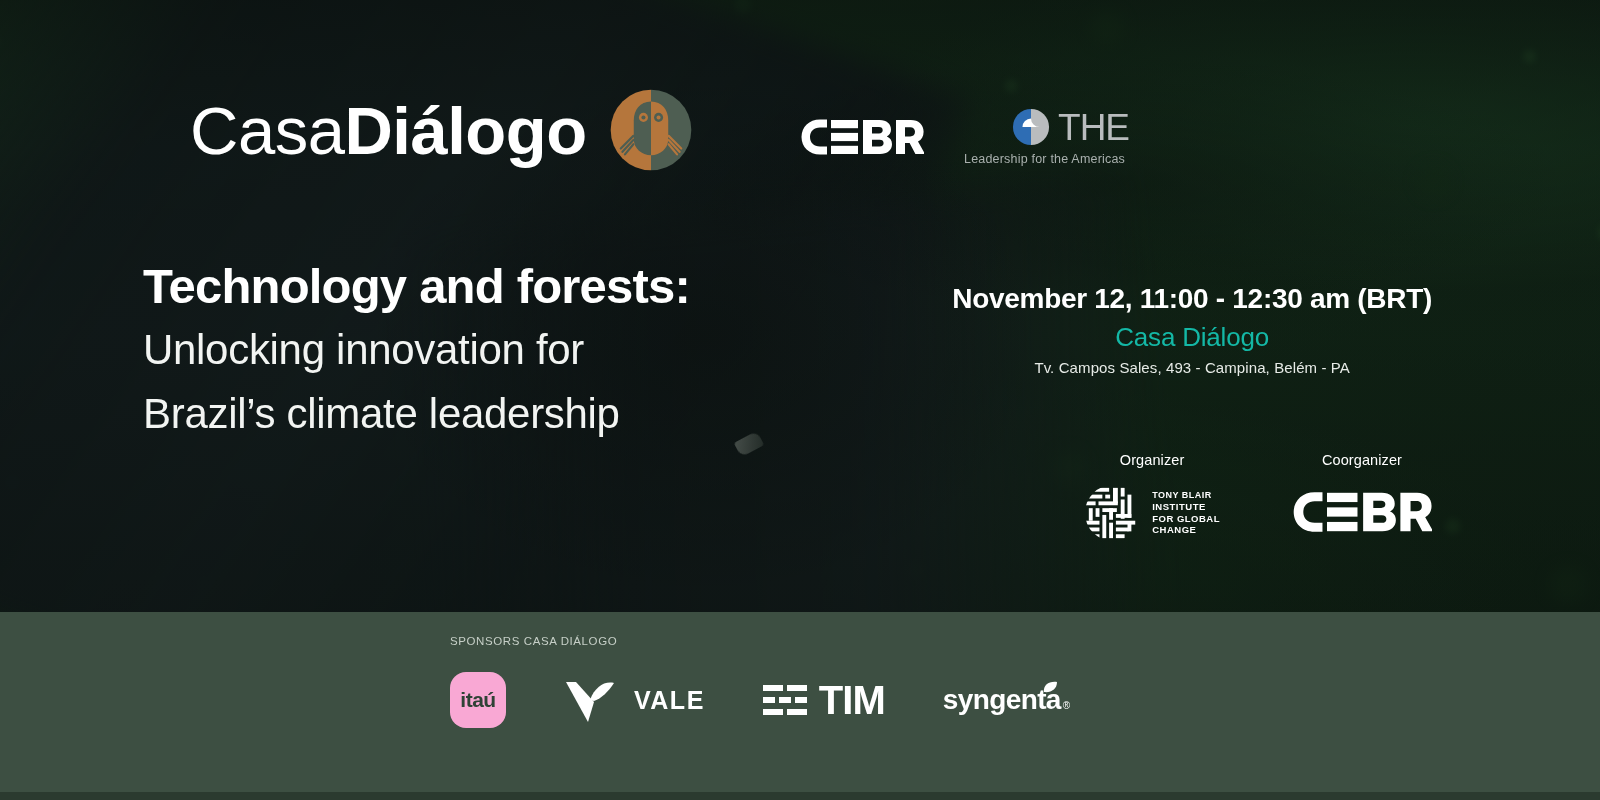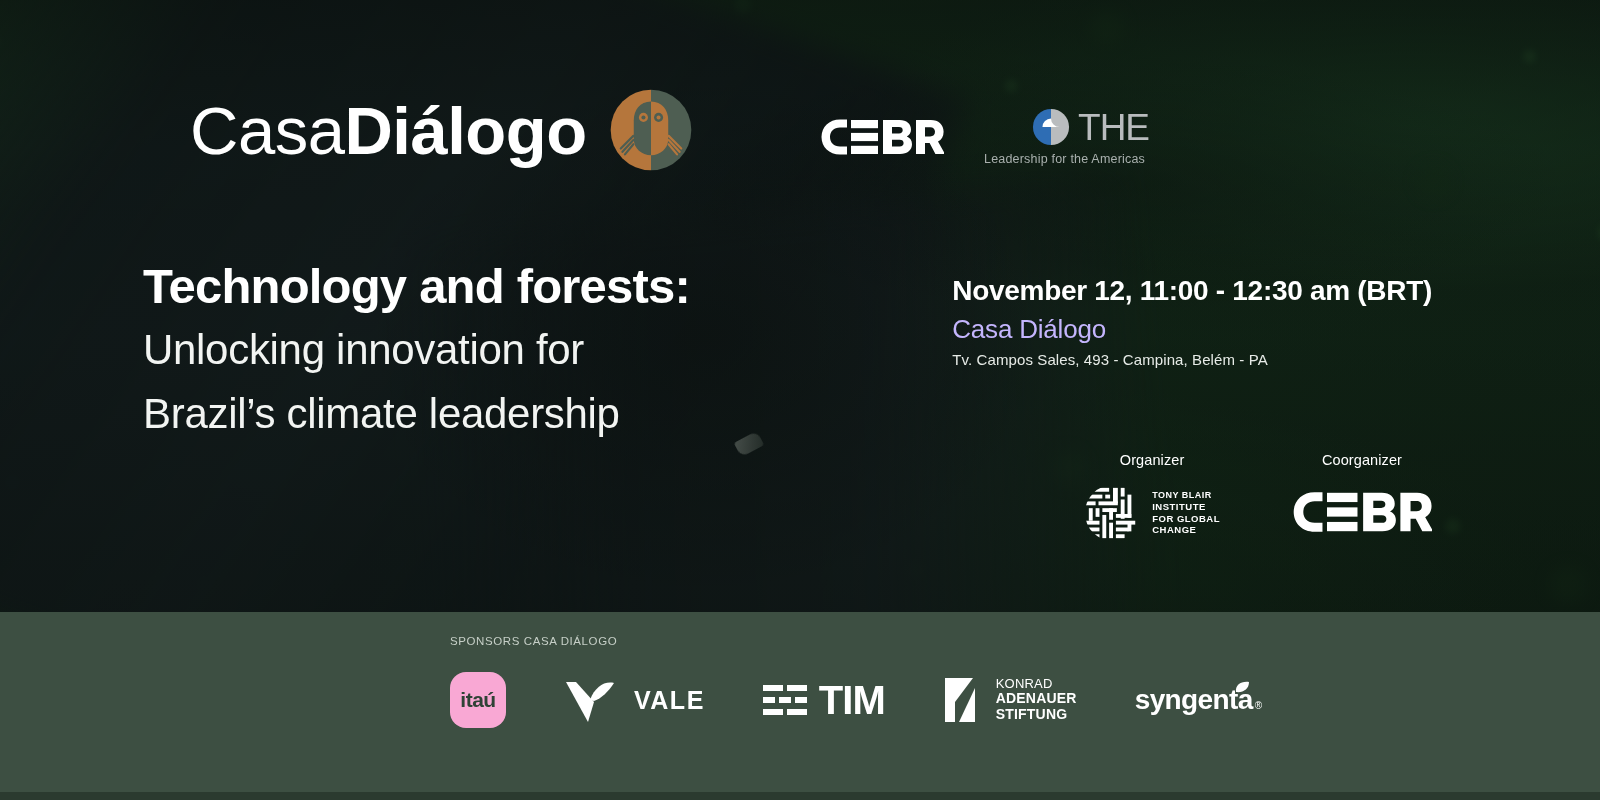--- a/index.html
+++ b/index.html
@@ -109,21 +109,21 @@
   }
   .brand-word {
     font-size:67px; line-height:1; color:#ffffff; letter-spacing:-.5px;
     white-space:nowrap;
   }
   .brand-word .light { font-weight:300; }
   .brand-word .bold  { font-weight:700; }
   .frog-badge { width:84px; height:84px; flex:none; }
 
   .top-partners {
-    position:absolute; left:820px; top:108px;
+    position:absolute; left:800px; top:108px;
     display:flex; align-items:center; gap:40px;
   }
   .cebri-svg { display:block; }
 
   .dialogue-logo { display:flex; flex-direction:column; align-items:flex-end; }
   .dialogue-row { display:flex; align-items:center; gap:8px; }
   .dialogue-mark { width:38px; height:38px; flex:none; }
   .dialogue-text { display:flex; align-items:baseline; font-weight:400; line-height:1; }
   .dialogue-the { color:#b9bcbe; font-size:37px; letter-spacing:-1px; }
   .dialogue-dia { color:#2e6db4; font-size:37px; letter-spacing:-1px; }
@@ -136,23 +136,23 @@
   .headline-main {
     color:#fff; font-size:49px; font-weight:700; letter-spacing:-.8px; line-height:1.08;
     white-space:nowrap;
   }
   .headline-sub {
     color:#f2f4f2; font-size:42px; font-weight:300; letter-spacing:-.3px; line-height:1.28;
     margin-top:10px; white-space:nowrap;
   }
 
   
-  .event-block { position:absolute; right:168px; top:275px; text-align:left; }
+  .event-block { position:absolute; right:168px; top:283px; text-align:center; }
   .event-date { color:#fff; font-size:28px; font-weight:700; letter-spacing:-.3px; white-space:nowrap; }
-  .event-venue { color:#c4b5fd; font-size:26px; font-weight:300; margin-top:7px; letter-spacing:-.2px; }
+  .event-venue { color:#14b8a6; font-size:26px; font-weight:300; margin-top:7px; letter-spacing:-.2px; }
   .event-address { color:#e7ebe7; font-size:15px; font-weight:300; margin-top:6px; letter-spacing:.1px; }
 
   
   .org-row { position:absolute; right:168px; top:452px; display:flex; align-items:flex-start; gap:72px; }
   .org-col { display:flex; flex-direction:column; align-items:center; }
   .org-label { color:#fff; font-size:14.5px; font-weight:400; margin-bottom:16px; letter-spacing:.1px; }
   .tbi-logo { display:flex; align-items:center; gap:10px; }
   .tbi-mark { width:58px; height:58px; flex:none; }
   .tbi-text { display:flex; flex-direction:column; line-height:1.22; }
   .tbi-l1 { color:#fff; font-size:9px; font-weight:700; letter-spacing:.5px; }
@@ -383,31 +383,20 @@
           <rect x="0" y="14" width="12" height="6"></rect>
           <rect x="16" y="14" width="12" height="6"></rect>
           <rect x="32" y="14" width="12" height="6"></rect>
           <rect x="0" y="26" width="20" height="6"></rect>
           <rect x="24" y="26" width="20" height="6"></rect>
         </g>
       </svg>
       <span class="tim-text">TIM</span>
     </div>
 
-    <div class="kas-logo">
-      <svg width="44" height="48" viewBox="0 0 44 48">
-        <path d="M2 2 L30 2 L12 26 L12 46 L2 46 Z" fill="#ffffff"></path>
-        <path d="M32 12 L32 46 L16 46 Z" fill="#ffffff"></path>
-      </svg>
-      <div class="kas-text">
-        <span class="kas-l1">KONRAD</span>
-        <span class="kas-l2">ADENAUER</span>
-        <span class="kas-l3">STIFTUNG</span>
-      </div>
-    </div>
 
     <div class="syngenta-logo">
       <span class="syngenta-text">syngenta</span>
       <span class="syngenta-reg">®</span>
       <svg width="16" height="14" viewBox="0 0 16 14" style="position:absolute; left:99px; top:-3px">
         <path d="M15 1 C7 0 1 4 2 11 C9 12 15 8 15 1 Z" fill="#ffffff"></path>
       </svg>
     </div>
 
   </div>

